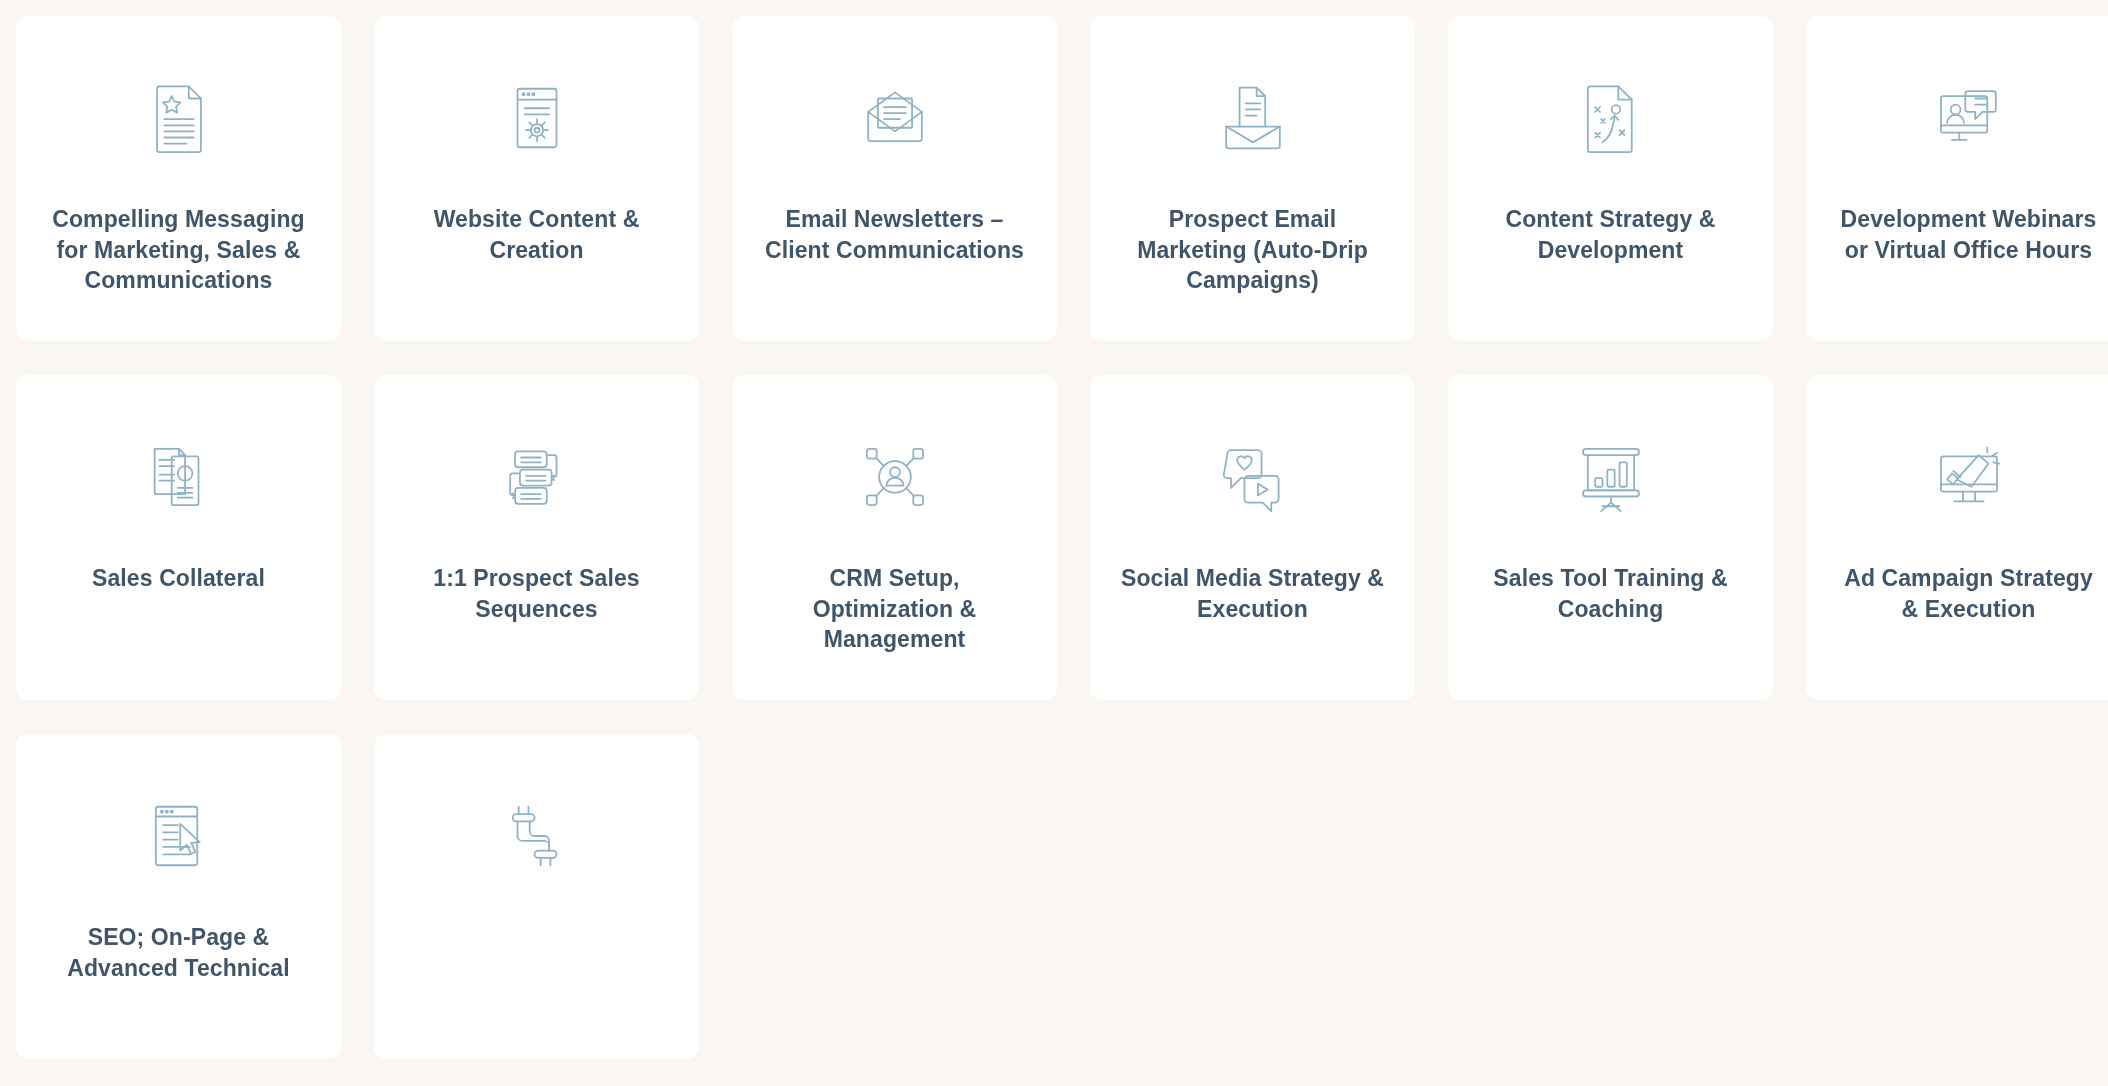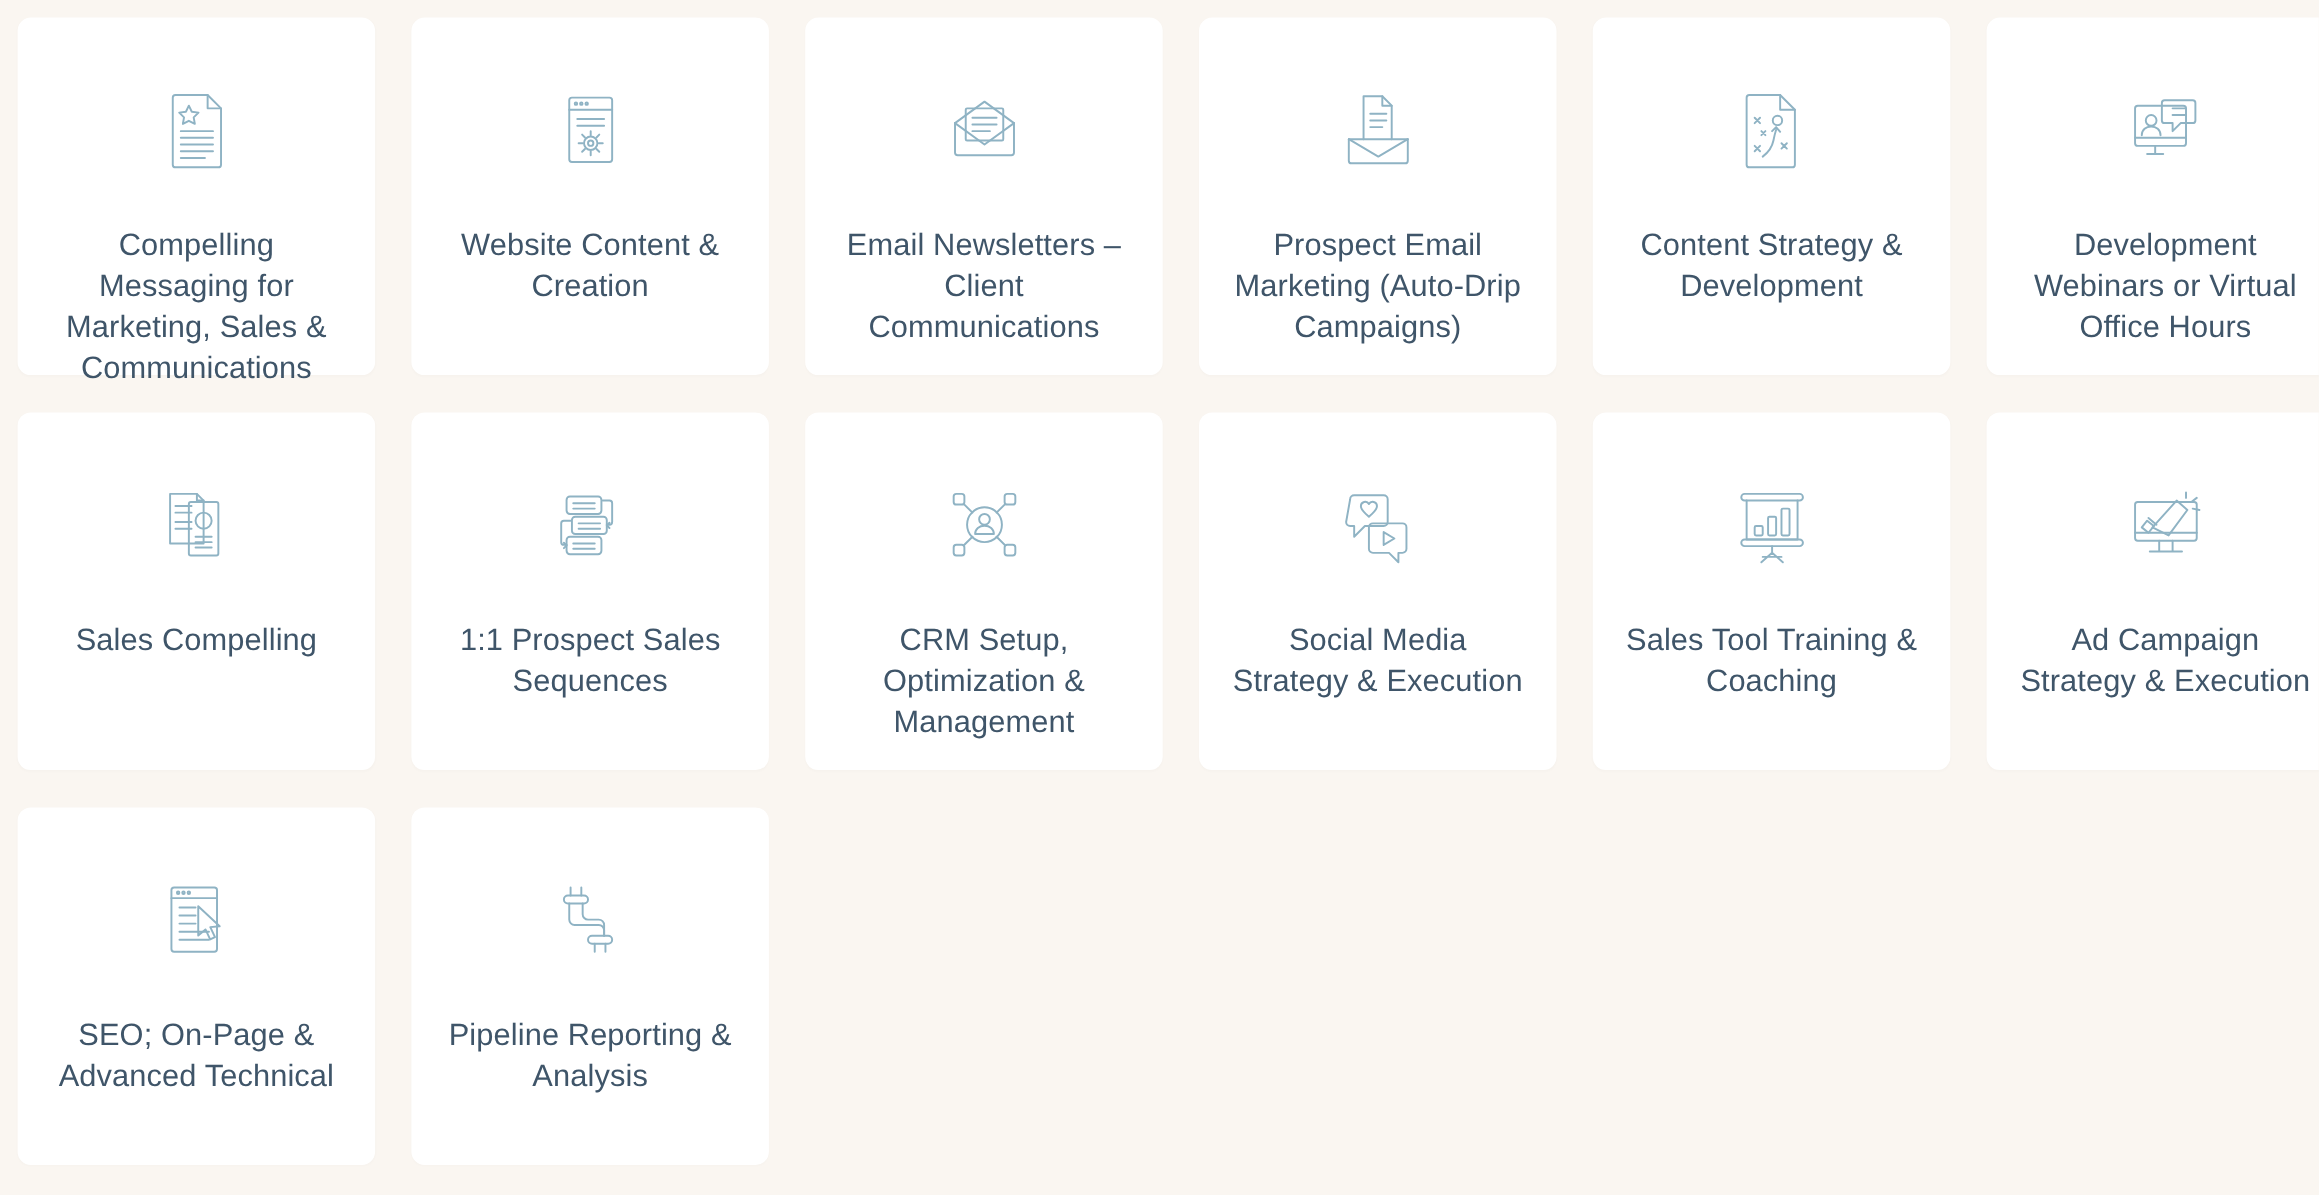--- a/index.html
+++ b/index.html
@@ -55,26 +55,26 @@
   .card-icon svg * {
     stroke: #8fb3c4;
     stroke-width: 1.45;
     stroke-linecap: round;
     stroke-linejoin: round;
     fill: none;
   }
 
   .card-label {
     margin-top: 44px;
-    font-size: 28px;
+    font-size: 23px;
     line-height: 1.33;
     color: #3f5569;
     text-align: center;
     letter-spacing: 0.1px;
-    font-weight: 400;
+    font-weight: 700;
     max-width: 270px;
   }
 </style>
 </head>
 <body>
 
 <div class="service-grid">
 
   <div class="card">
     <div class="card-icon">
@@ -169,21 +169,21 @@
     <div class="card-icon">
       <svg viewBox="0 0 64 64">
         <path d="M12 9h20l5 5v32H12z"></path>
         <path d="M32 9v5h5"></path>
         <path d="M16 18h12M16 23h12M16 30h12M16 35h12"></path>
         <rect x="26" y="15" width="22" height="40" rx="1.5"></rect>
         <circle cx="37" cy="29" r="6"></circle>
         <path d="M31 41h12M31 45h12M31 49h12"></path>
       </svg>
     </div>
-    <div class="card-label">Sales Compelling</div>
+    <div class="card-label">Sales Collateral</div>
   </div>
 
   <div class="card">
     <div class="card-icon">
       <svg viewBox="0 0 64 64">
         <rect x="14" y="11" width="26" height="13" rx="2.5"></rect>
         <path d="M19 16h16M19 20h16"></path>
         <rect x="18" y="26" width="26" height="13" rx="2.5"></rect>
         <path d="M23 31h16M23 35h16"></path>
         <rect x="14" y="41" width="26" height="13" rx="2.5"></rect>
@@ -274,16 +274,15 @@
     <div class="card-icon">
       <svg viewBox="0 0 64 64">
         <rect x="12" y="14" width="18" height="6" rx="3"></rect>
         <path d="M17 14V8M25 14V8"></path>
         <rect x="30" y="44" width="18" height="6" rx="3"></rect>
         <path d="M35 50v6M43 50v6"></path>
         <path d="M16 20v12a4 4 0 0 0 4 4h18a4 4 0 0 1 4 4v4"></path>
         <path d="M26 20v8a4 4 0 0 0 4 4h8a4 4 0 0 1 4 4v8"></path>
       </svg>
     </div>
-    <div class="card-label">Pipeline Reporting &amp; Analysis</div>
   </div>
 
 </div>
 
 </body></html>

